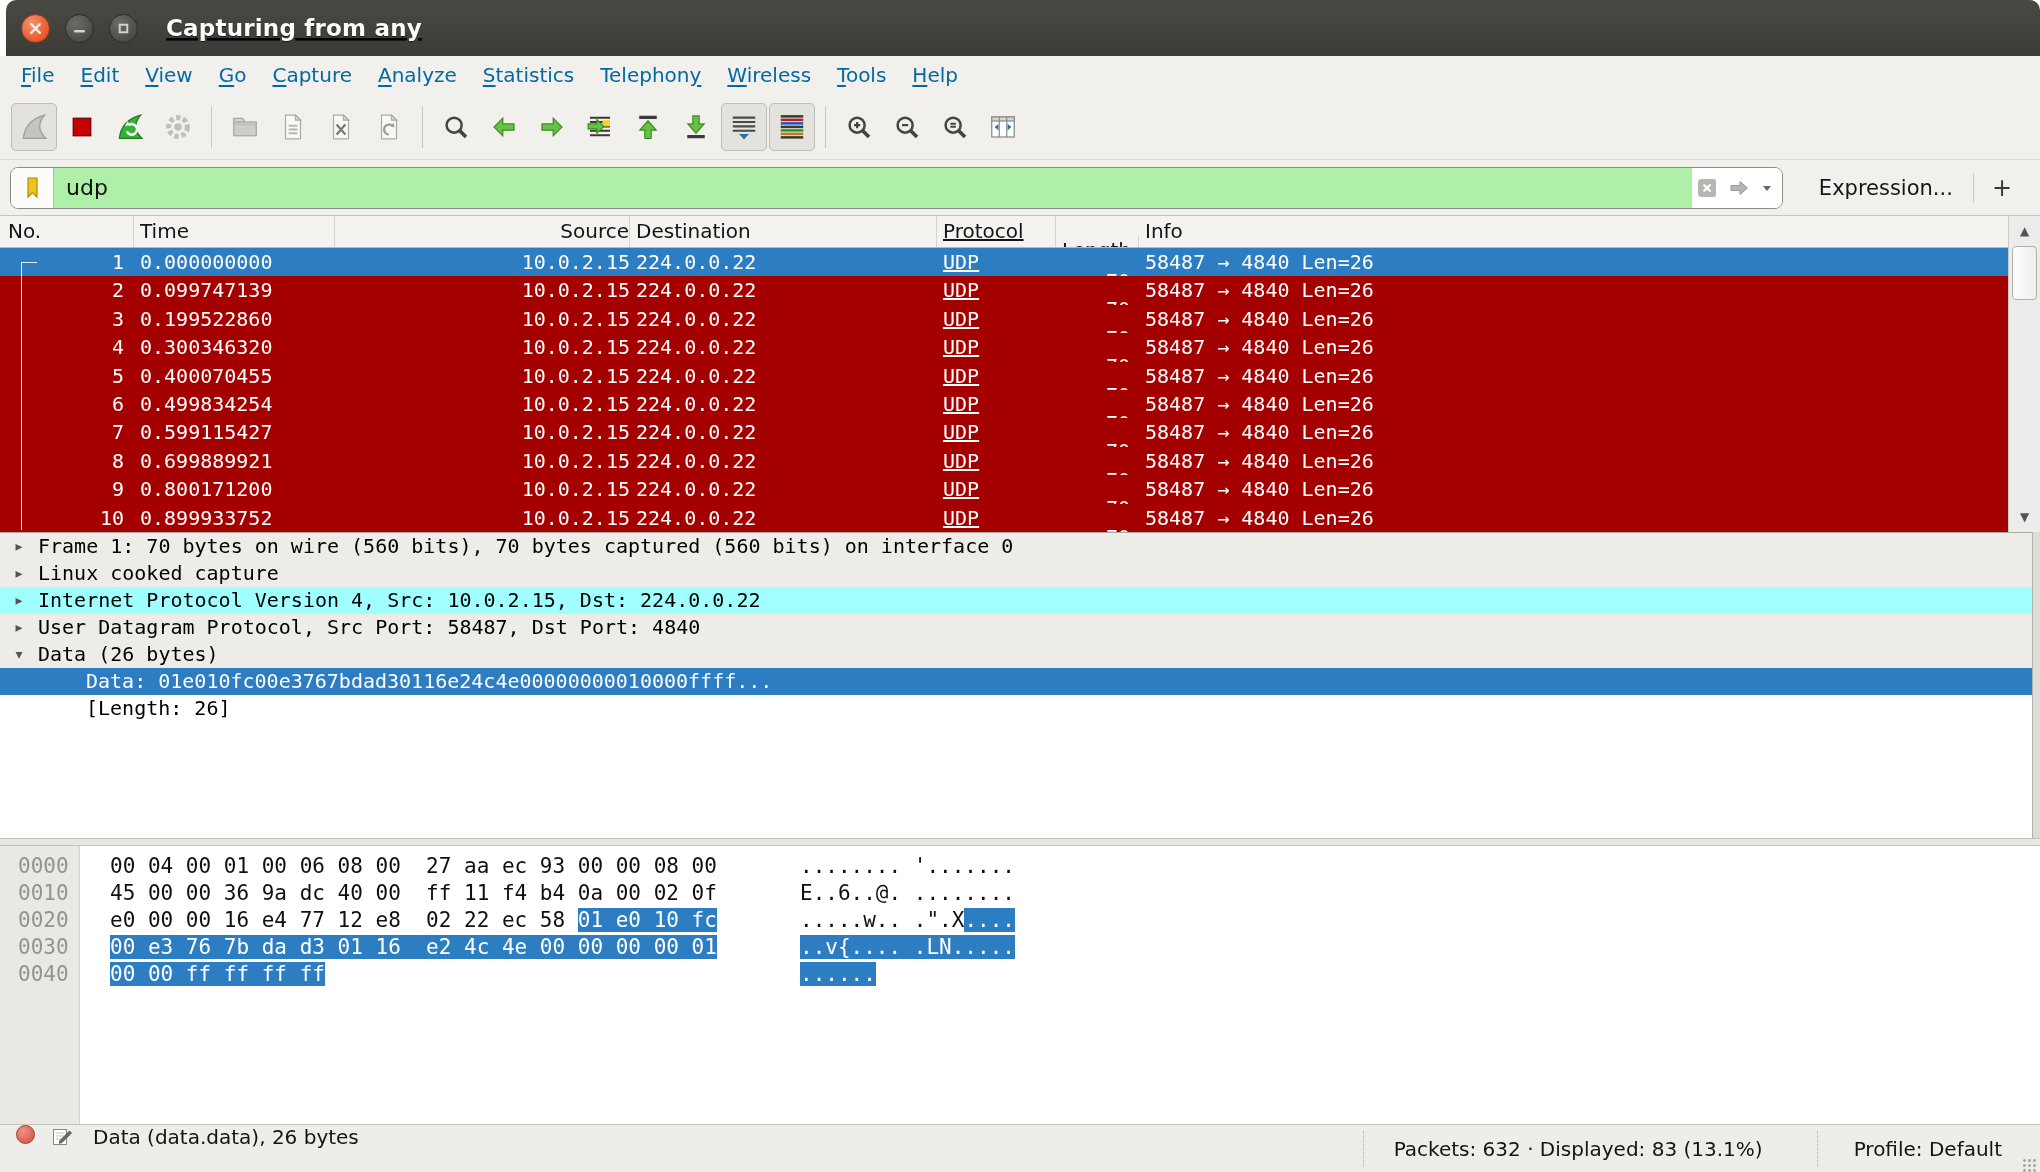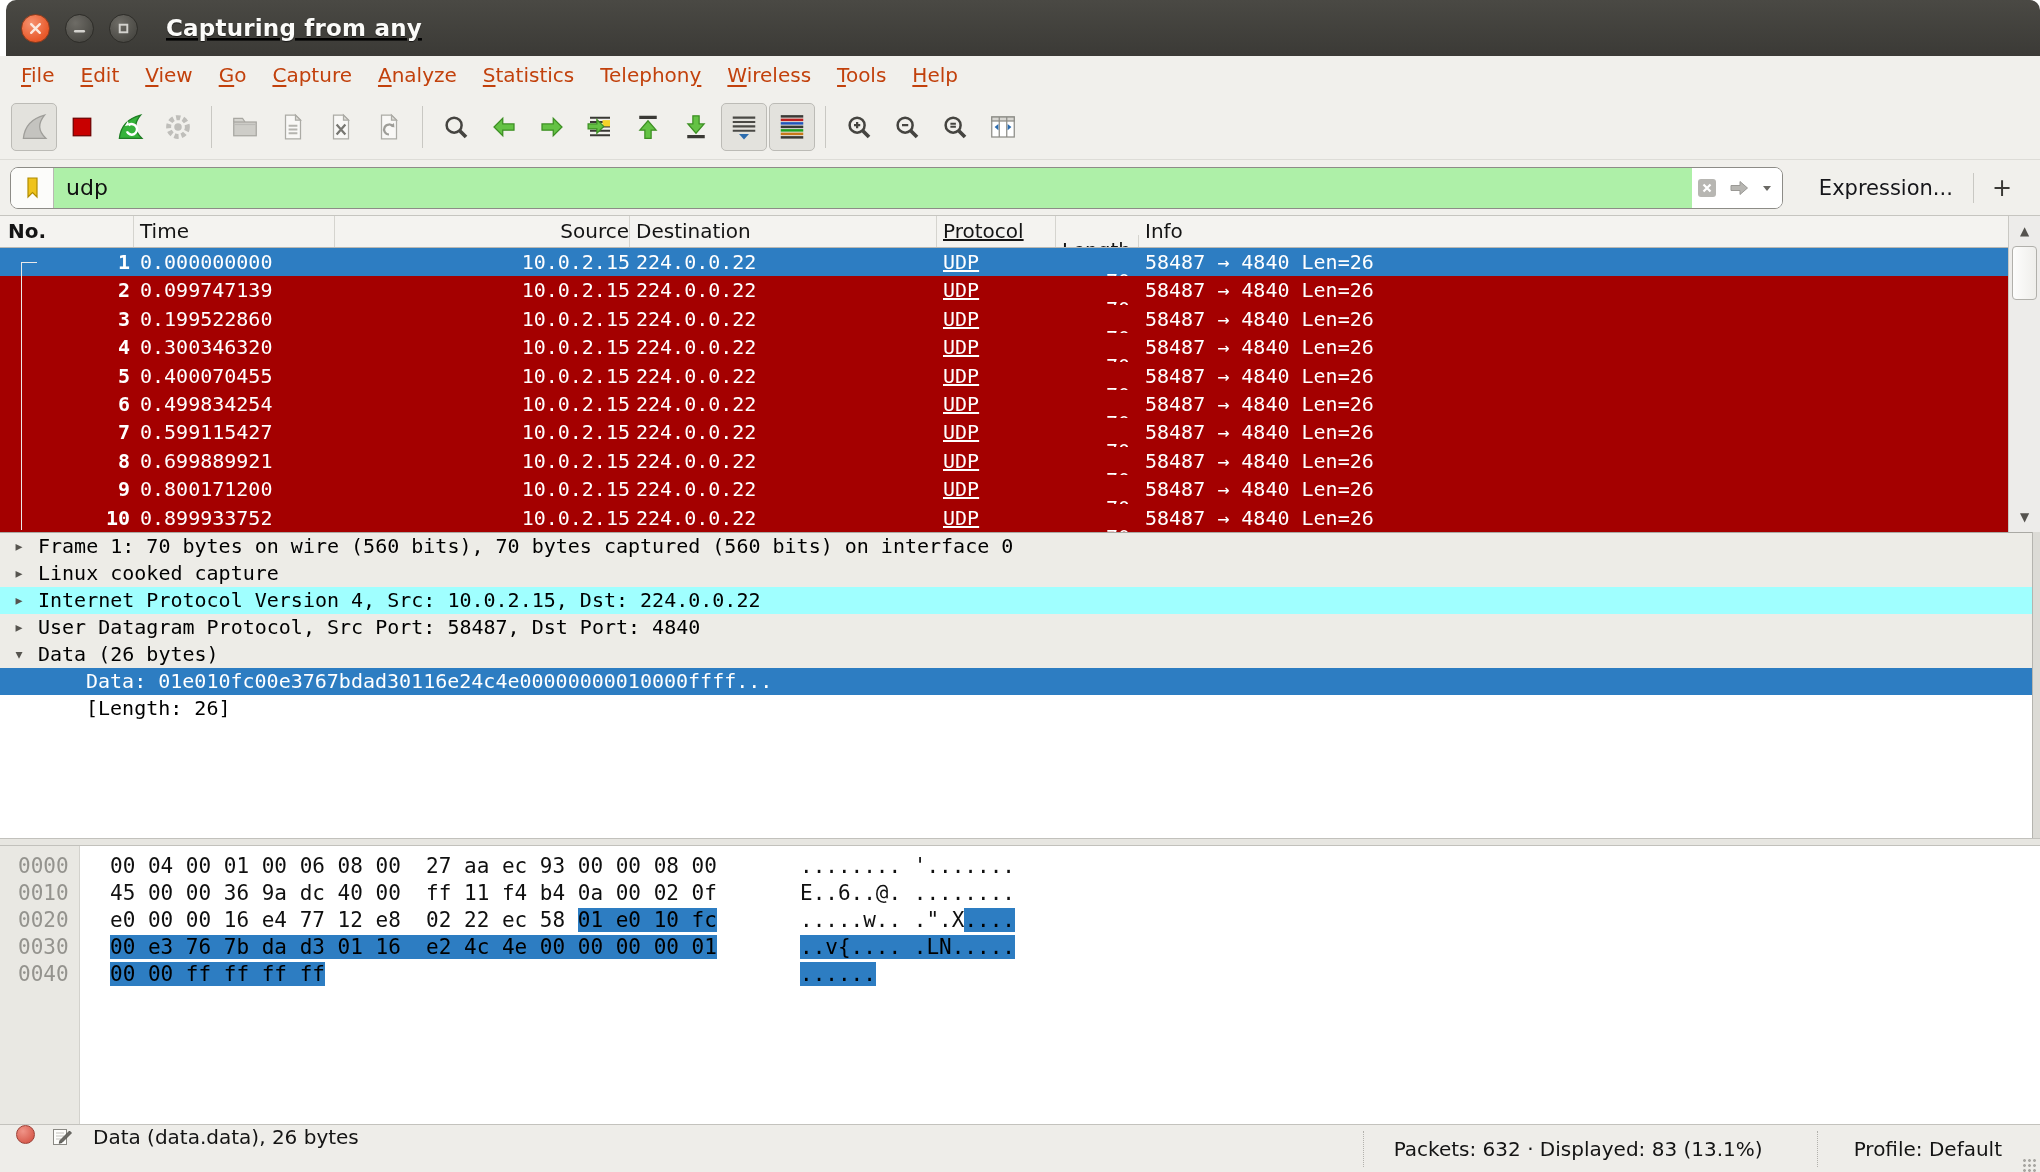--- a/index.html
+++ b/index.html
@@ -13,21 +13,21 @@
   .winbtn{width:29px;height:29px;border-radius:50%;margin-left:15px;display:flex;
     align-items:center;justify-content:center;box-sizing:border-box;}
   .winbtn.close{background:radial-gradient(circle at 35% 30%,#f6926f,#e8592a 70%);border:1px solid #8f3a1a;}
   .winbtn.minmax{background:radial-gradient(circle at 35% 30%,#6e6c66,#4a4944 75%);border:1px solid #2d2c28;}
   .title-text{color:#fbfbf9;font-weight:bold;font-size:23px;margin-left:28px;
     text-shadow:0 1px 1px rgba(0,0,0,.6);letter-spacing:.2px;}
 
   
   .menubar{position:absolute;top:56px;left:0;right:0;height:38px;background:#f1f0ec;
     display:flex;align-items:center;padding-left:8px;box-sizing:border-box;}
-  .menu-item{font-size:20px;color:#c2410c;padding:4px 13px;cursor:default;}
+  .menu-item{font-size:20px;color:#0369a1;padding:4px 13px;cursor:default;}
   .menu-item u{text-decoration:underline;text-underline-offset:3px;}
 
   
   .toolbar{position:absolute;top:94px;left:0;right:0;height:66px;background:#f1f0ec;
     border-bottom:1px solid #dddcd7;display:flex;align-items:center;padding-left:10px;box-sizing:border-box;}
   .tb-btn{width:46px;height:48px;margin:0 1px;border-radius:5px;display:flex;align-items:center;
     justify-content:center;border:1px solid transparent;box-sizing:border-box;}
   .tb-btn.pressed{background:#e3e2dd;border:1px solid #bcbbb6;}
   .tb-btn svg{width:30px;height:30px;}
   .tb-btn.disabled svg{opacity:.8;}
@@ -53,21 +53,21 @@
   .plist-header{display:flex;height:32px;background:#f4f3f0;border-bottom:1px solid #b9b8b3;
     box-sizing:border-box;position:absolute;top:0;left:0;right:0;}
   .ph-cell{font-size:20px;color:#141414;padding:3px 0 0 6px;border-right:1px solid #d5d4cf;
     box-sizing:border-box;overflow:hidden;white-space:nowrap;}
   .rows{position:absolute;top:32px;left:0;right:32px;bottom:0;overflow:hidden;
     font-family:"DejaVu Sans Mono",monospace;font-size:20px;}
   .prow{display:flex;height:28.4px;line-height:28.4px;white-space:nowrap;}
   .prow.udp{background:#a40000;color:#ffffff;}
   .prow.selected{background:#2d7dc2;color:#ffffff;}
   .pc{box-sizing:border-box;overflow:hidden;padding-left:6px;}
-  .c-no{width:134px;text-align:right;padding-right:4px;padding-left:0;font-weight:bold;}
+  .c-no{width:134px;text-align:right;padding-right:10px;padding-left:0;}
   .c-time{width:201px;}
   .c-src{width:295px;text-align:right;}
   .c-dst{width:307px;}
   .c-proto{width:119px;text-decoration:underline;}
   .c-len{width:83px;text-align:right;padding-right:9px;padding-left:0;margin-top:19px;}
   .c-info{flex:1;}
   .conv-line-v{position:absolute;left:21px;top:14px;width:1px;height:268px;background:#e9e9e9;}
   .conv-line-h{position:absolute;left:21px;top:14px;width:16px;height:1px;background:#e9e9e9;}
 
   
@@ -101,21 +101,21 @@
   
   .hexpane{position:absolute;top:846px;left:0;right:0;height:278px;background:#ffffff;
     font-family:"DejaVu Sans Mono",monospace;font-size:21px;}
   .hex-gutter{position:absolute;top:0;left:0;bottom:0;width:80px;background:#e9e8e3;
     border-right:1px solid #d3d2cd;box-sizing:border-box;}
   .hex-rows{position:absolute;top:7px;left:0;right:0;margin-left:10px;}
   .hrow{position:relative;height:27px;line-height:27px;}
   .h-off{position:absolute;left:8px;color:#94938e;}
   .h-hex{position:absolute;left:100px;white-space:pre;color:#101010;}
   .h-ascii{position:absolute;left:790px;white-space:pre;color:#101010;}
-  .hl{background:#2d7dc2;color:#000000;}
+  .hl{background:#2d7dc2;color:#ffffff;}
 
   
   .statusbar{position:absolute;top:1124px;left:0;right:0;height:48px;background:#eeede9;
     border-top:1px solid #c3c2bd;display:flex;align-items:flex-start;box-sizing:border-box;}
   .expert-dot{width:19px;height:19px;border-radius:50%;margin-left:16px;
     background:radial-gradient(circle at 35% 30%,#f09488,#d85c4e 75%);border:1px solid #9c4036;box-sizing:border-box;}
   .comment-icon{margin-left:16px;display:flex;}
   .sb-field{font-size:20px;color:#141414;margin-left:20px;}
   .sb-right{margin-left:auto;display:flex;align-items:center;height:100%;}
   .sb-packets{font-size:20px;color:#141414;border-left:1px dotted #b2b1ac;padding:6px 54px 6px 30px;}

